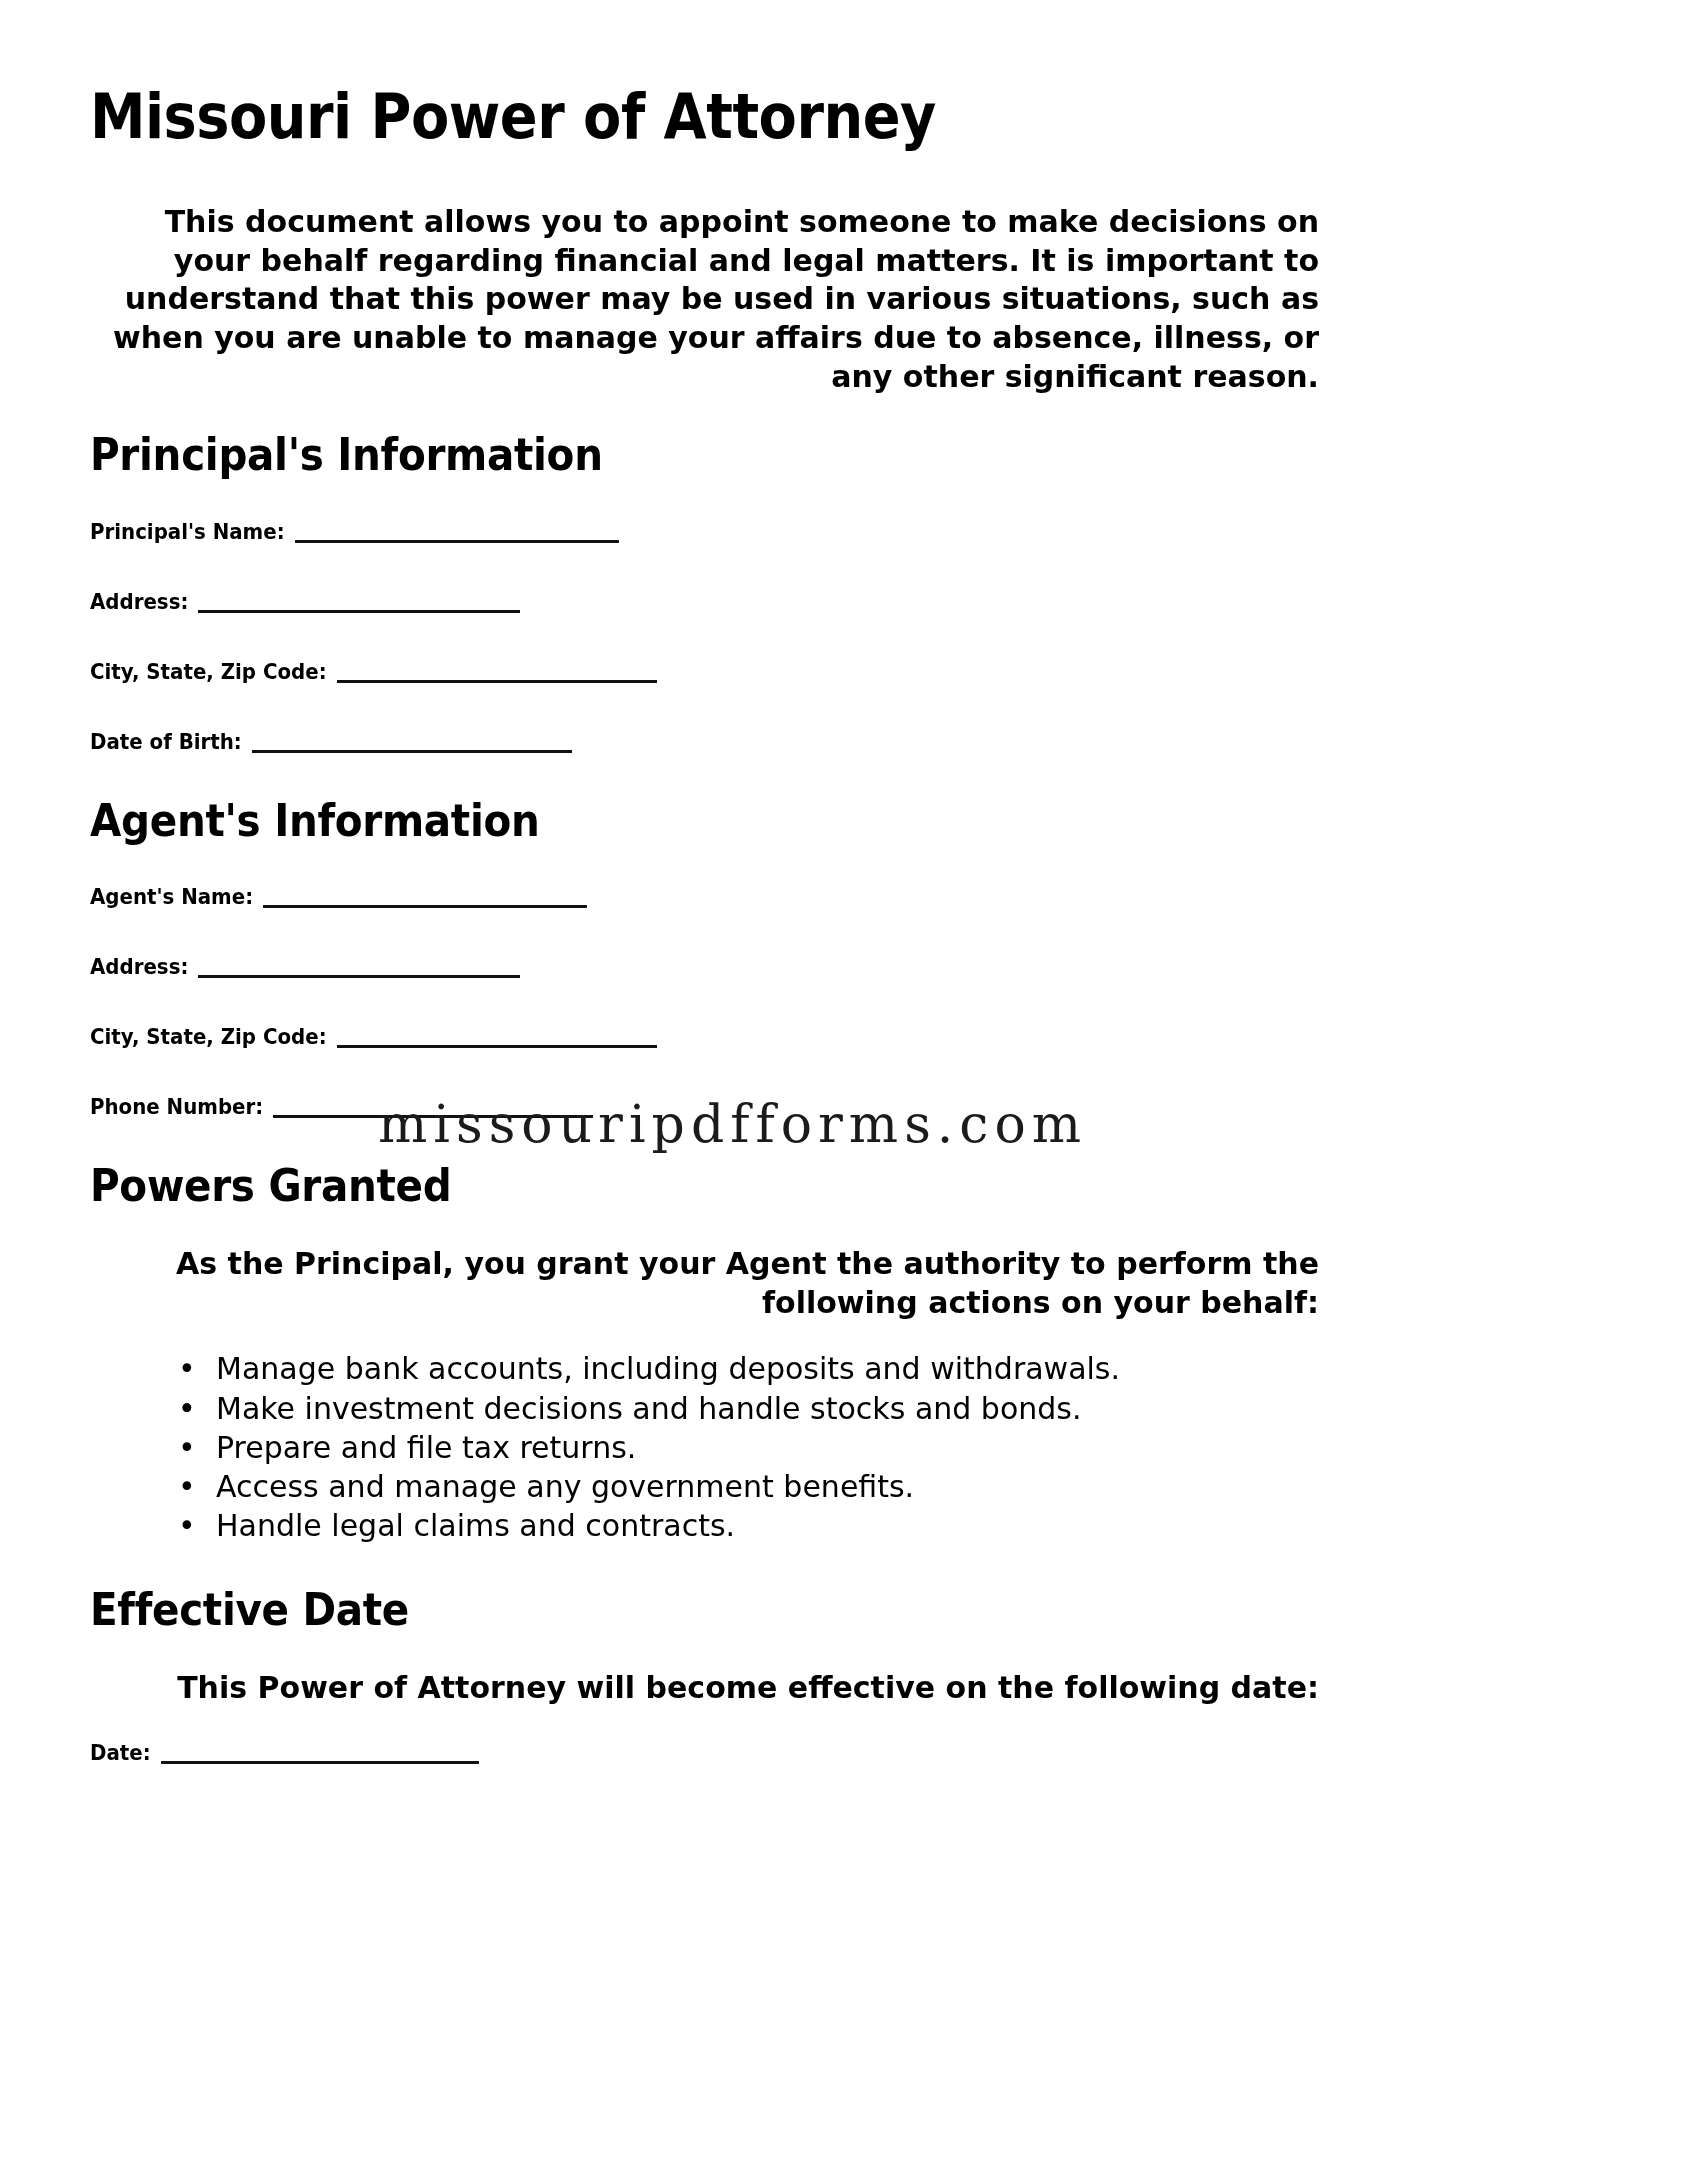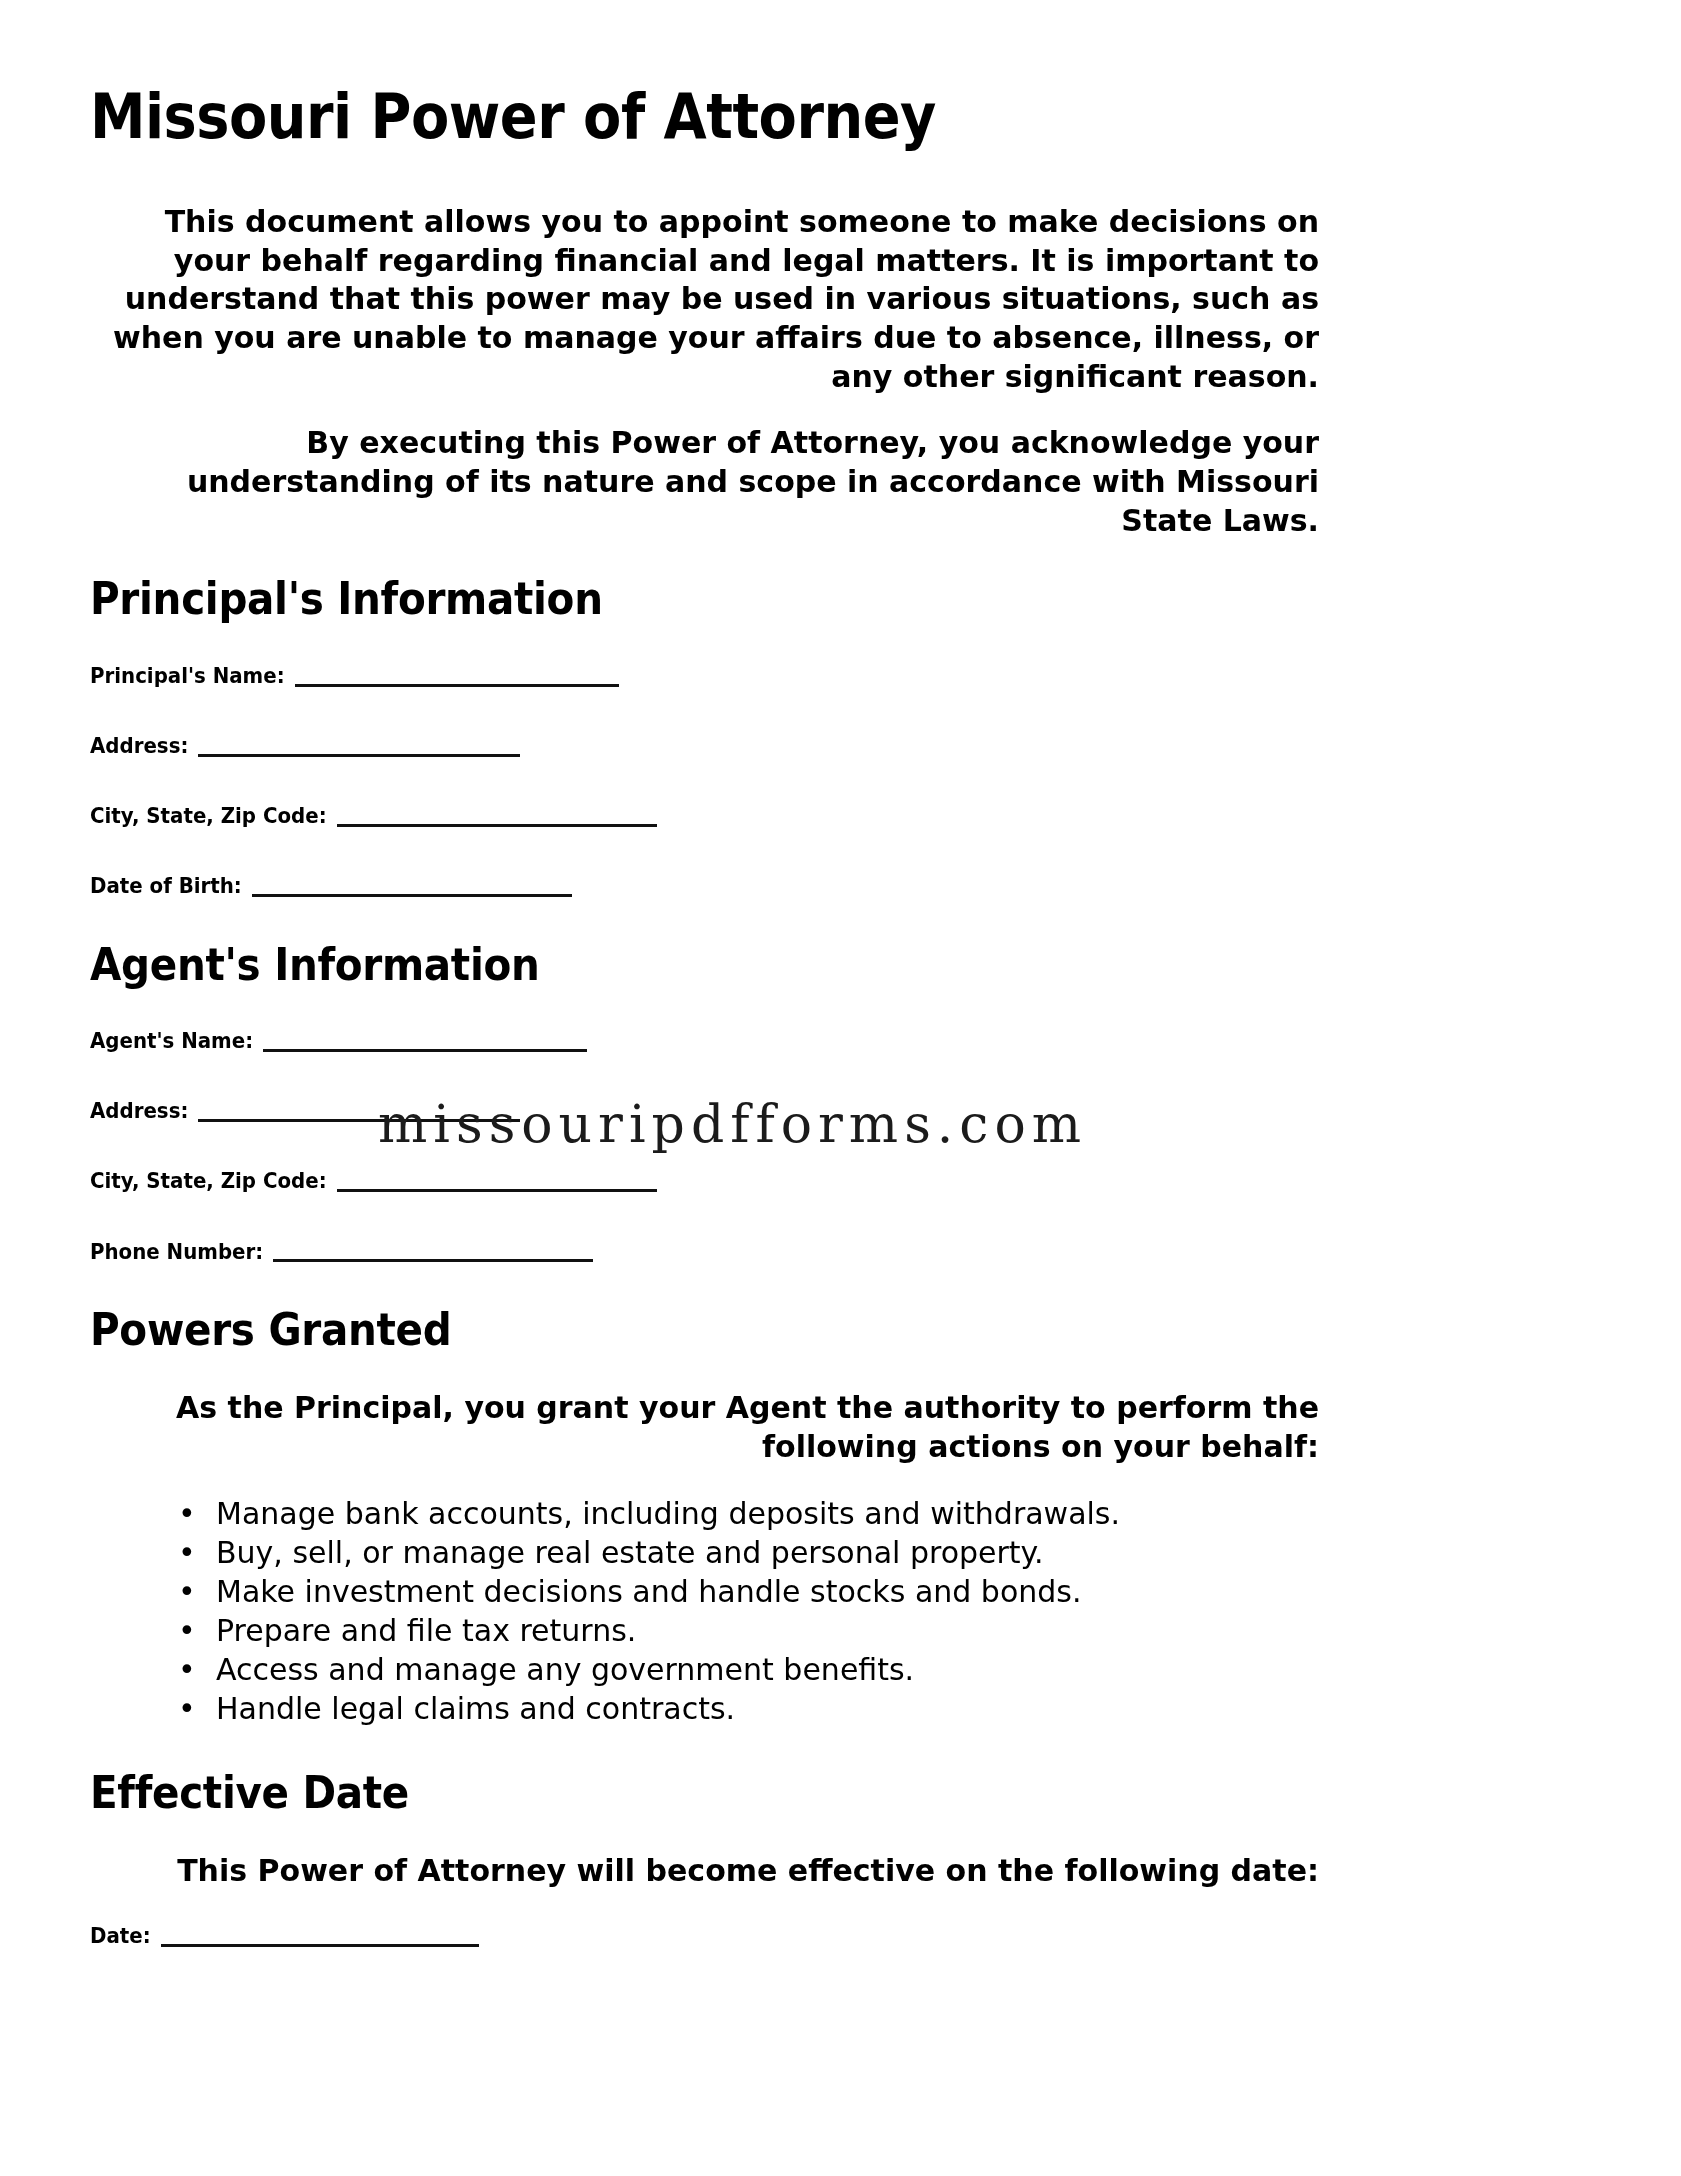--- a/index.html
+++ b/index.html
@@ -128,21 +128,20 @@
 </style>
 </head>
 <body>
 
 <div class="page">
 
   <h1 class="doc-title">Missouri Power of Attorney</h1>
 
   <p class="body-par">This document allows you to appoint someone to make decisions on your behalf regarding financial and legal matters. It is important to understand that this power may be used in various situations, such as when you are unable to manage your affairs due to absence, illness, or any other significant reason.</p>
 
-  <p class="body-par tight">By executing this Power of Attorney, you acknowledge your understanding of its nature and scope in accordance with Missouri State Laws.</p>
 
   <h2 class="section-heading first">Principal's Information</h2>
 
   <div class="field-row">
     <span class="field-label">Principal's Name:</span><span class="field-blank blank-w1"></span>
   </div>
 
   <div class="field-row">
     <span class="field-label">Address:</span><span class="field-blank blank-w2"></span>
   </div>
@@ -177,21 +176,20 @@
 
   <p class="body-par">As the Principal, you grant your Agent the authority to perform the following actions on your behalf:</p>
 
   <ul class="powers-list">
     <li>
       <span class="bullet-dot">•</span>
       <span>Manage bank accounts, including deposits and withdrawals.</span>
     </li>
     <li>
       <span class="bullet-dot">•</span>
-      <span>Buy, sell, or manage real estate and personal property.</span>
     </li>
     <li>
       <span class="bullet-dot">•</span>
       <span>Make investment decisions and handle stocks and bonds.</span>
     </li>
     <li>
       <span class="bullet-dot">•</span>
       <span>Prepare and file tax returns.</span>
     </li>
     <li>

